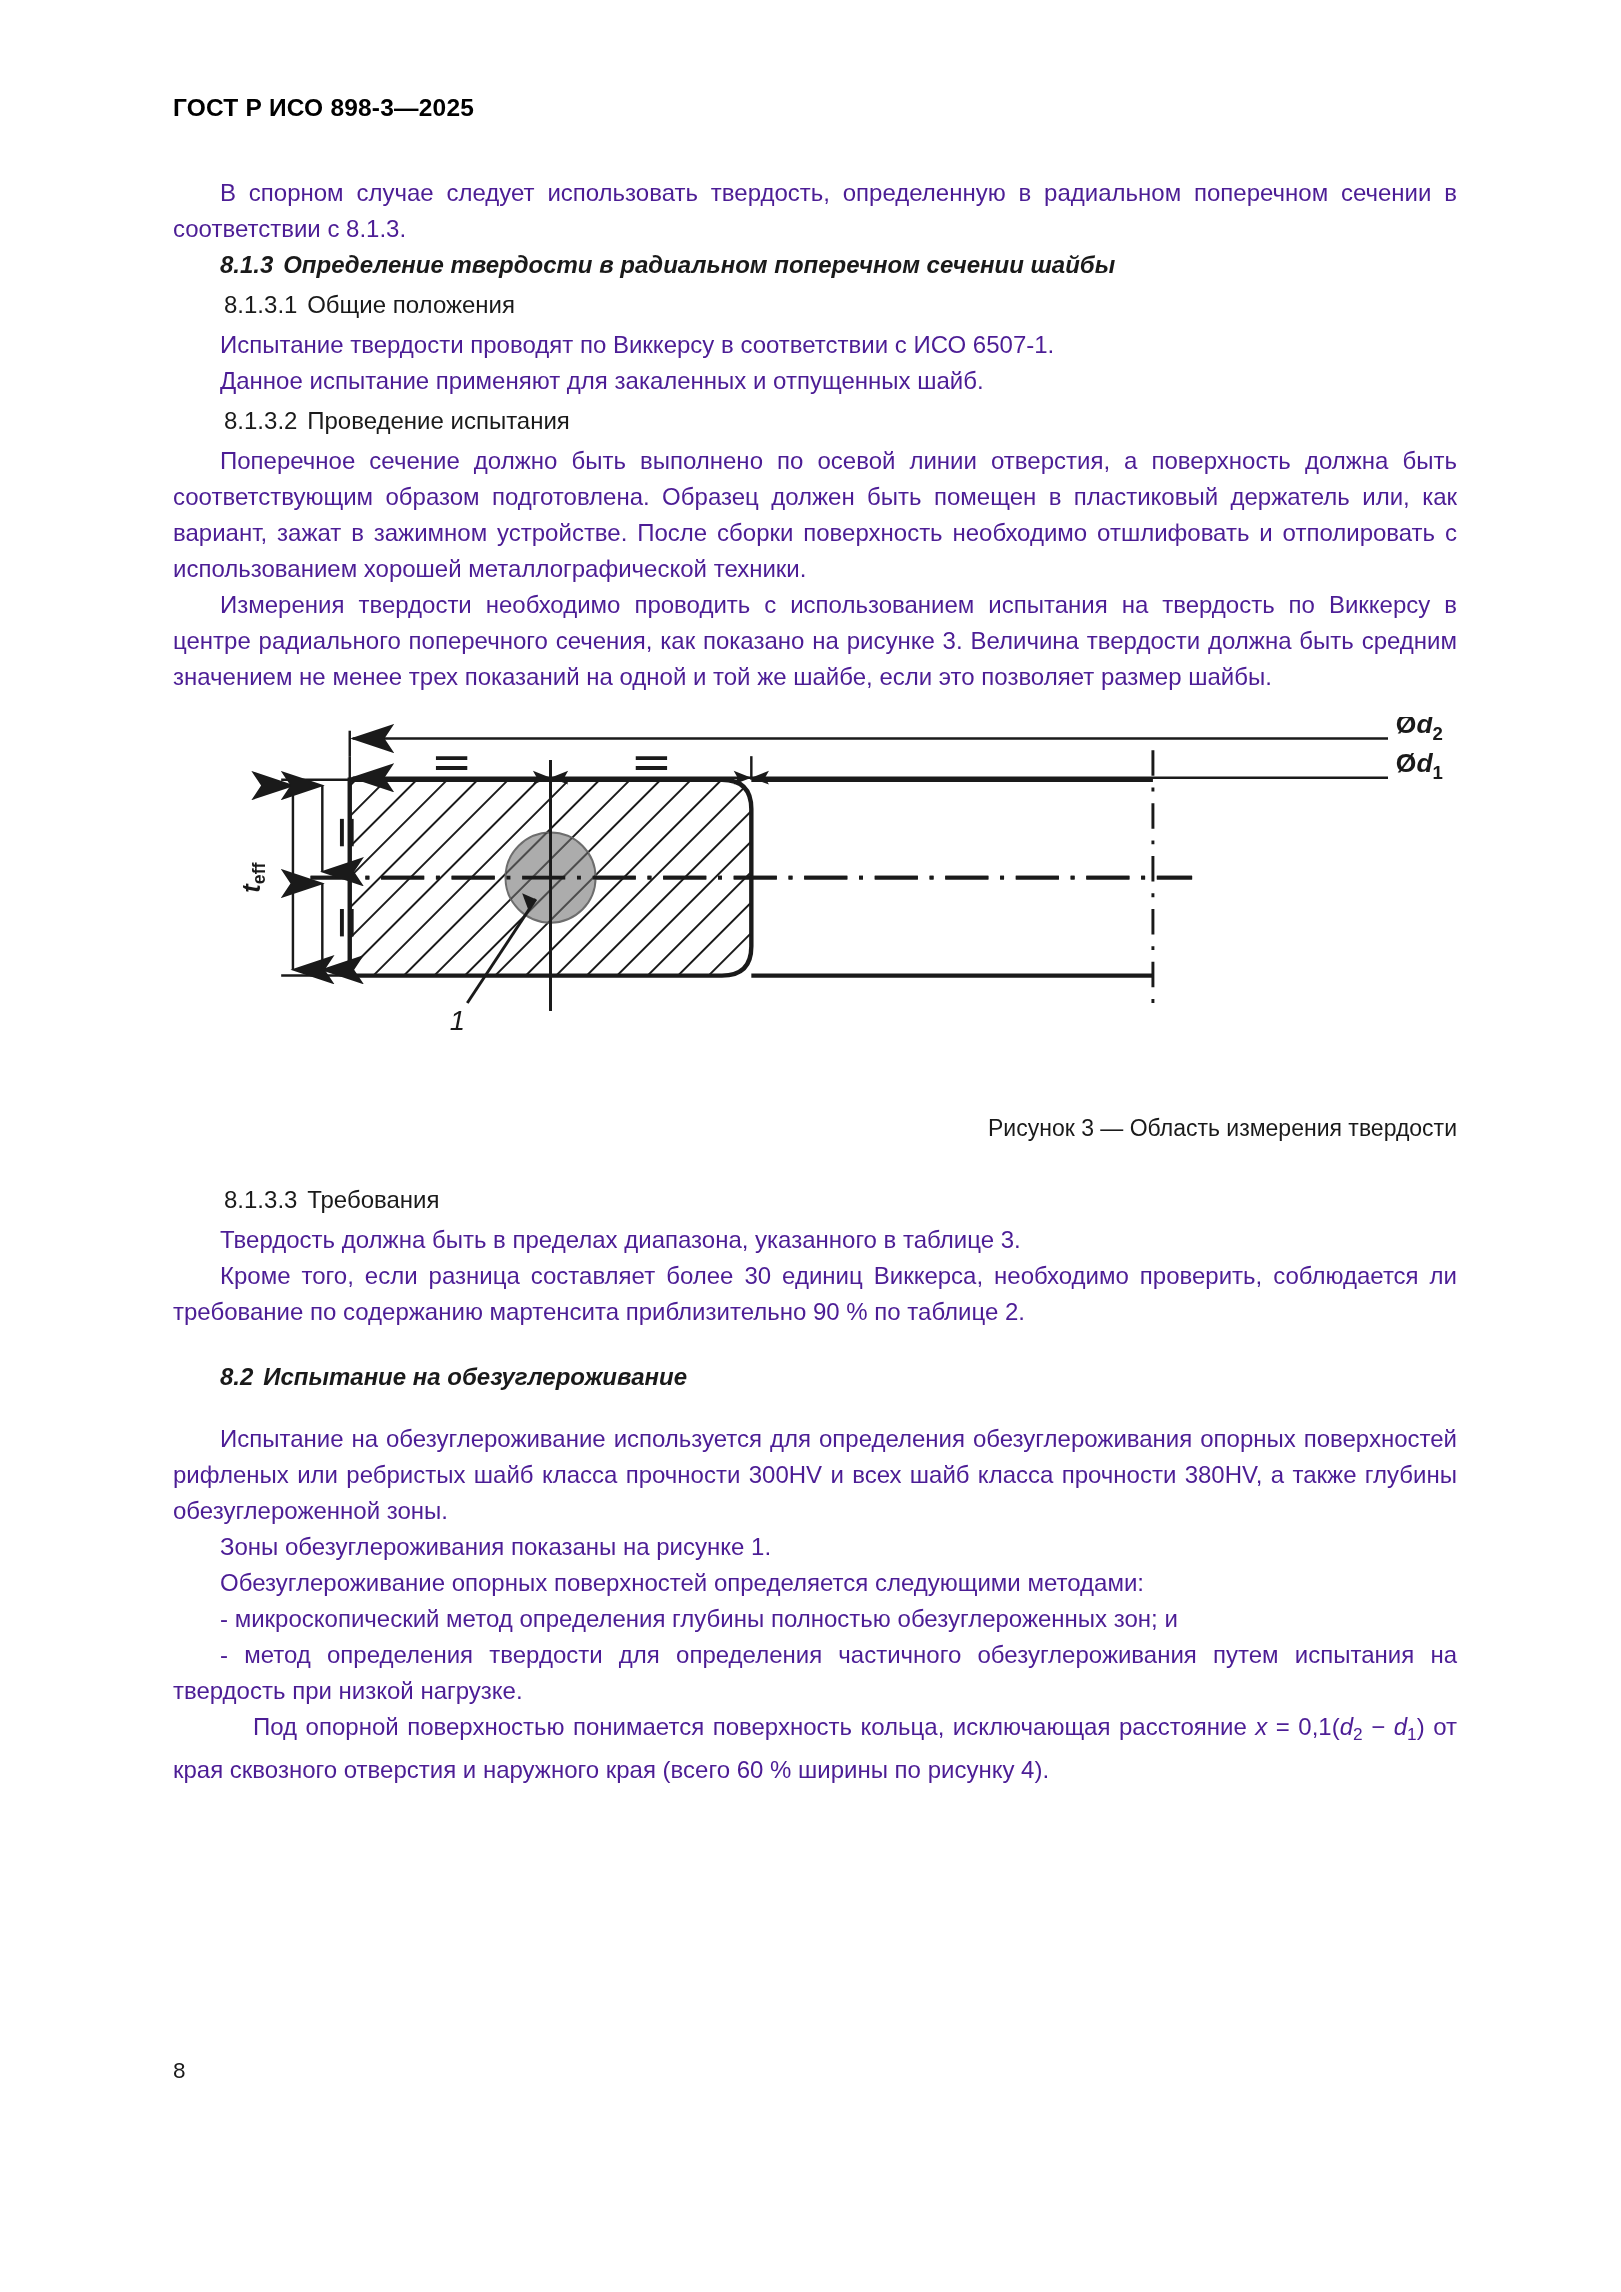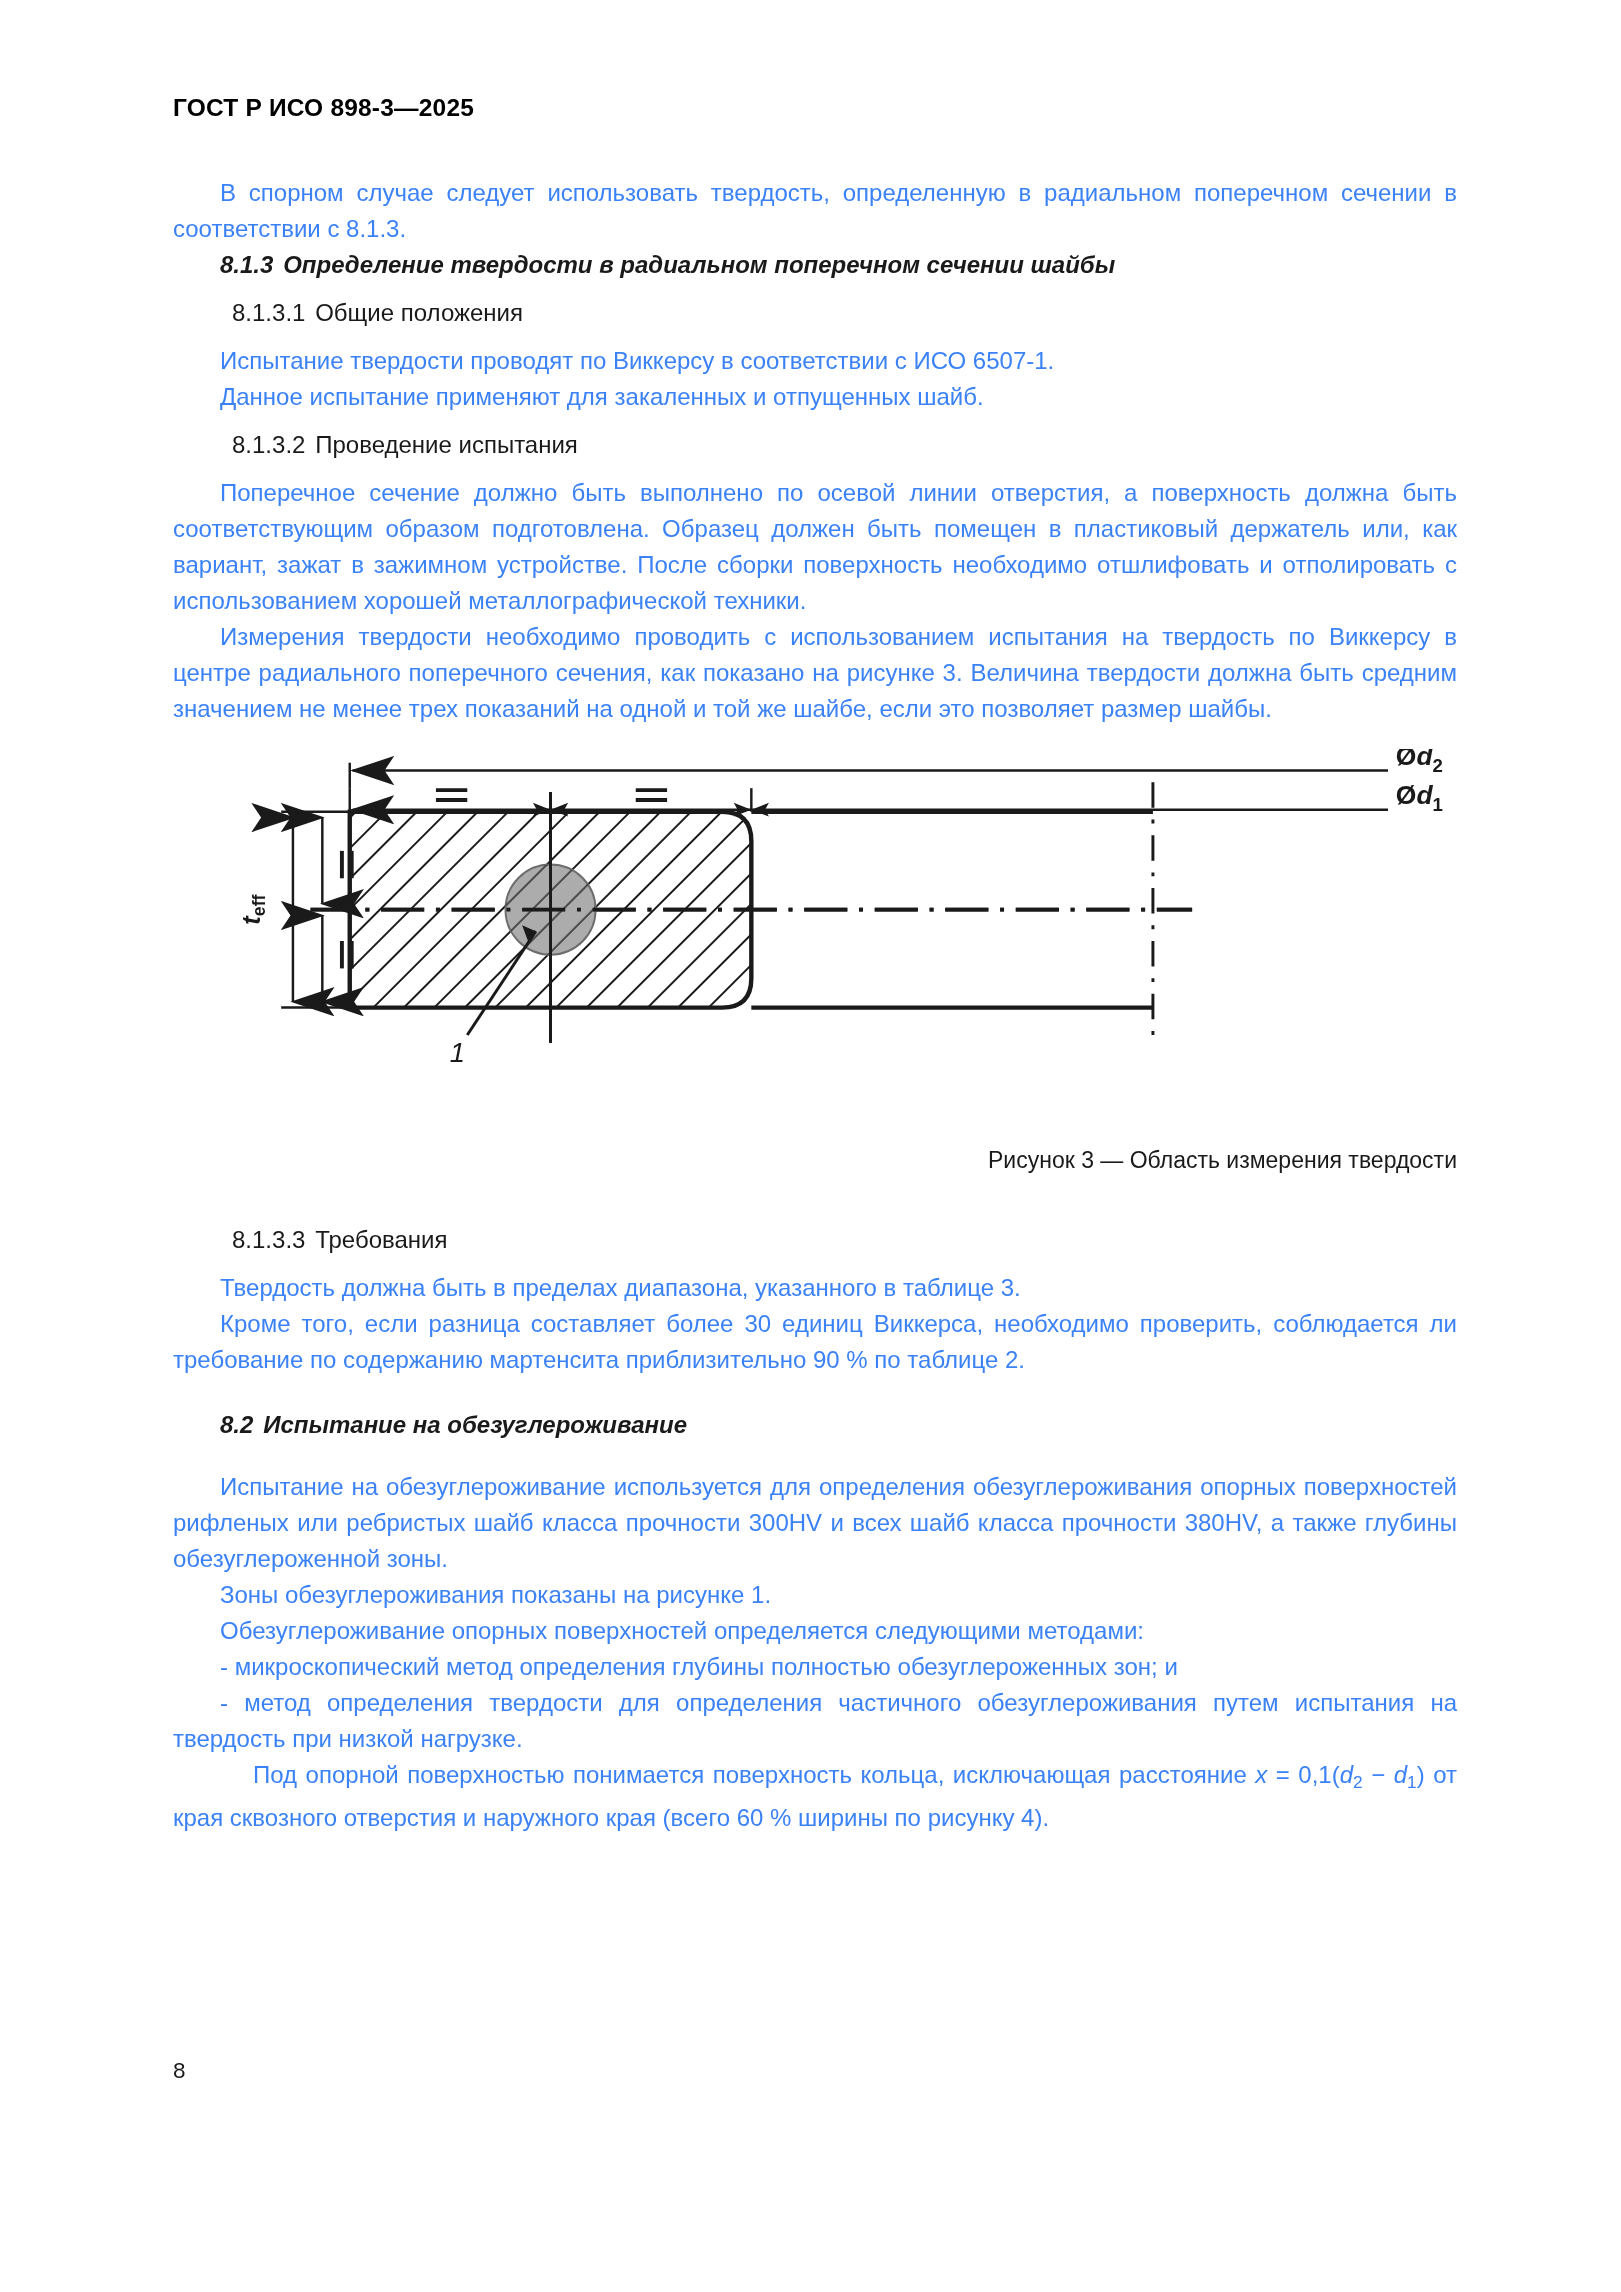--- a/index.html
+++ b/index.html
@@ -33,39 +33,39 @@
     margin: 0 0 53px 0;
     color: #000000;
   }
 
   p.body-text {
     font-size: 24px;
     line-height: 36px;
     margin: 0;
     text-align: justify;
     text-justify: inter-word;
-    color: #3b82f6;
+    color: #4c1d95;
   }
   p.body-text.indent { text-indent: 47px; }
   p.body-text.indent-big { text-indent: 80px; }
   p.noindent { text-indent: 0; }
 
   h3.sec-bold {
     font-size: 24px;
     line-height: 36px;
     font-weight: bold;
     margin: 0;
     text-indent: 0;
     padding-left: 47px;
     font-style: italic;
   }
   .sec-plain {
     font-size: 24px;
     line-height: 36px;
-    margin: 12px;
+    margin: 4px;
     padding-left: 47px;
   }
   .sec-num-gap { display: inline-block; width: 9.8px; }
 
   .space-before-8-2 { height: 29px; }
 
   
   .figure {
     position: relative;
     width: 1284px;

